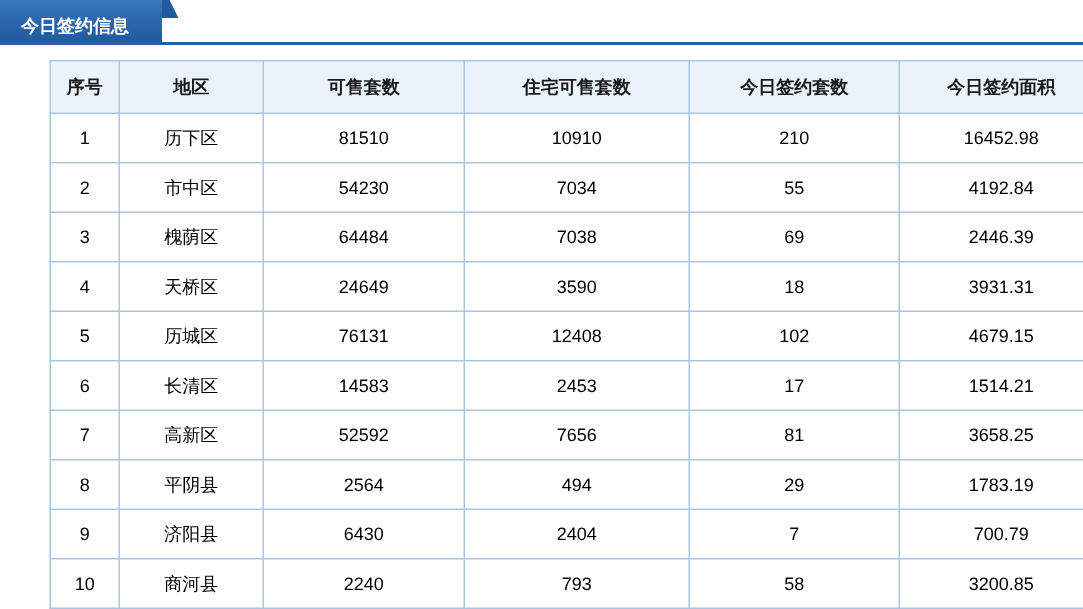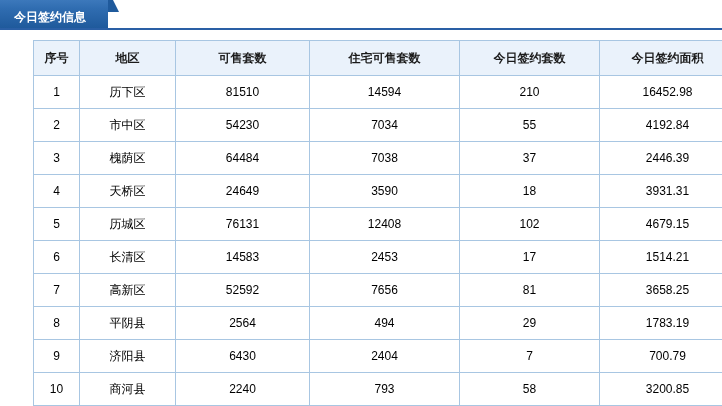--- a/index.html
+++ b/index.html
@@ -118,38 +118,38 @@
           <th>住宅可售套数</th>
           <th>今日签约套数</th>
           <th>今日签约面积</th>
         </tr>
       </thead>
       <tbody>
         <tr>
           <td>1</td>
           <td>历下区</td>
           <td>81510</td>
-          <td>14594</td>
+          <td>10910</td>
           <td>210</td>
           <td>16452.98</td>
         </tr>
         <tr>
           <td>2</td>
           <td>市中区</td>
           <td>54230</td>
           <td>7034</td>
           <td>55</td>
           <td>4192.84</td>
         </tr>
         <tr>
           <td>3</td>
           <td>槐荫区</td>
           <td>64484</td>
           <td>7038</td>
-          <td>37</td>
+          <td>69</td>
           <td>2446.39</td>
         </tr>
         <tr>
           <td>4</td>
           <td>天桥区</td>
           <td>24649</td>
           <td>3590</td>
           <td>18</td>
           <td>3931.31</td>
         </tr>

